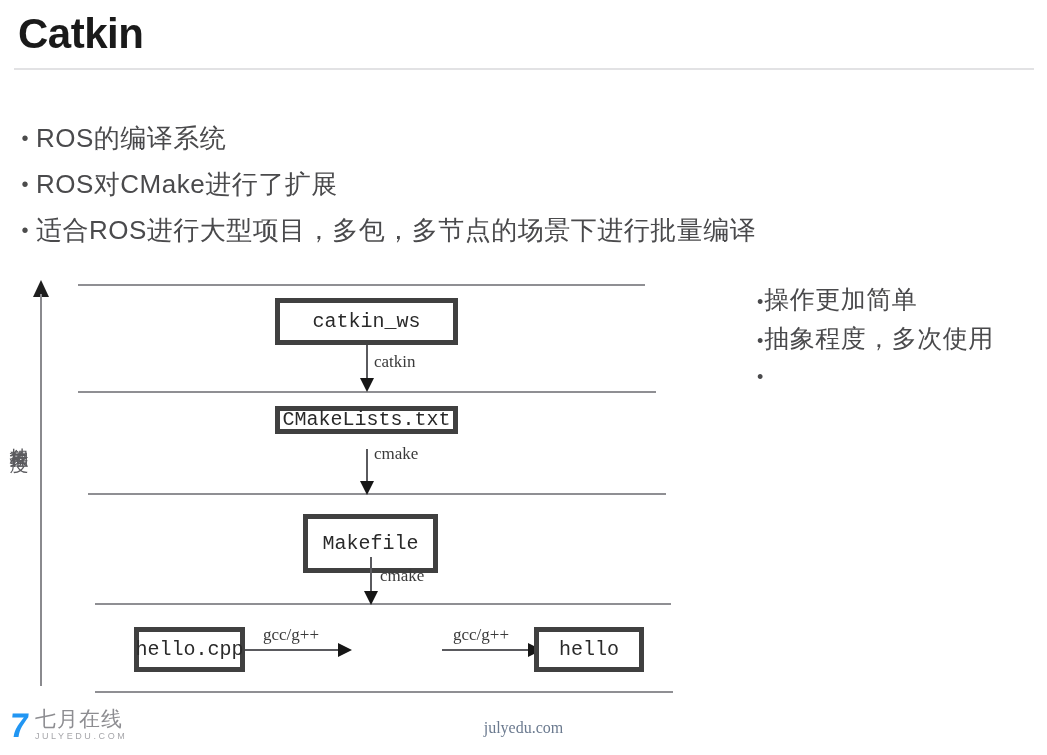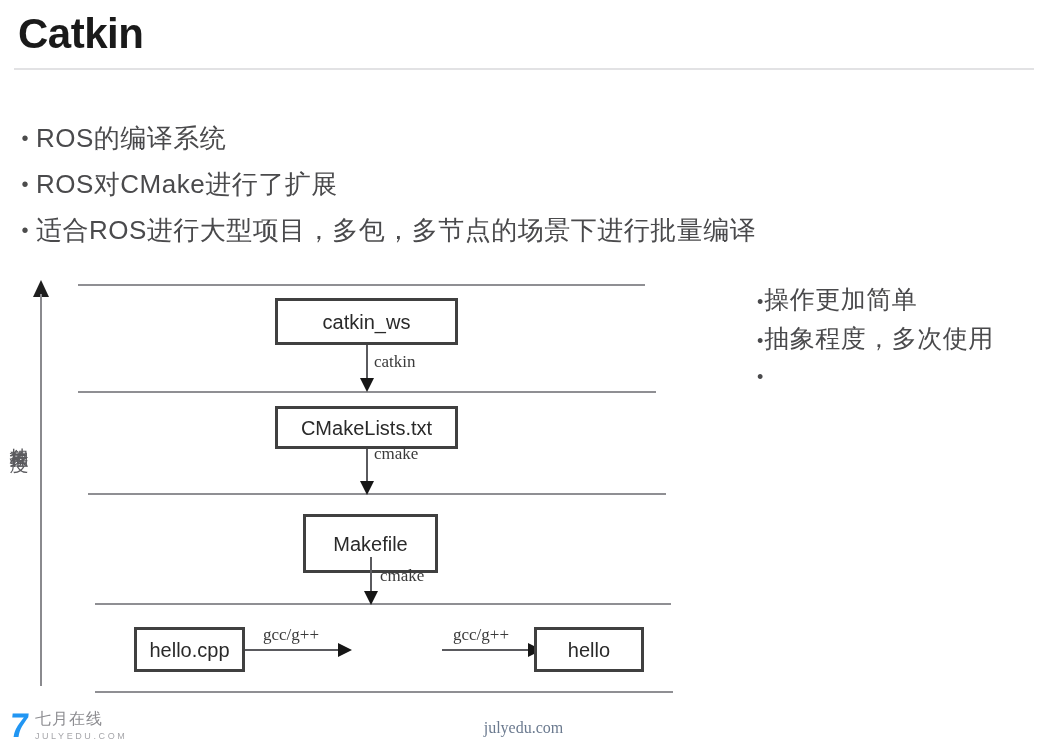--- a/index.html
+++ b/index.html
@@ -134,23 +134,23 @@
     line-height: 25px;
     color: #5a5a5e;
     writing-mode: vertical-rl;
     text-orientation: upright;
     letter-spacing: 2px;
   }
 
   .node {
     position: absolute;
     box-sizing: border-box;
-    border: 3px solid #404040;
+    border: 5px solid #404040;
     background: #ffffff;
-    font-family: Liberation Sans, sans-serif;
+    font-family: Liberation Mono, monospace;
     font-size: 20px;
     color: #2a2a2a;
     display: flex;
     flex-direction: column;
     align-items: center;
     justify-content: center;
     line-height: 26px;
     text-align: center;
   }
 
@@ -204,21 +204,21 @@
     color: #2196f3;
     margin-right: 6px;
     transform: skewX(-6deg);
   }
   #logo-words {
     display: flex;
     flex-direction: column;
   }
   #logo-cn {
     font-family: "Liberation Sans", sans-serif;
-    font-size: 16px;
+    font-size: 21px;
     line-height: 22px;
     color: #8d8d91;
     letter-spacing: 1px;
   }
   #logo-en {
     font-family: "Liberation Sans", sans-serif;
     font-size: 9px;
     line-height: 12px;
     color: #a6a6aa;
     letter-spacing: 2.6px;
@@ -283,21 +283,21 @@
     <div class="hline" style="left:95px;  top:603px; width:576px;"></div>
     <div class="hline" style="left:95px;  top:691px; width:578px;"></div>
 
     <div class="node" style="left:275px; top:298px; width:183px; height:47px;">
       <span>catkin_ws</span>
     </div>
     <div class="vconn" style="left:366px; top:345px; height:35px;"></div>
     <div class="vhead" style="left:360px; top:378px;"></div>
     <div class="edge-label" style="left:374px; top:352px;">catkin</div>
 
-    <div class="node" style="left:275px; top:406px; width:183px; height:43px;">
+    <div class="node" style="left:275px; top:406px; width:183px; height:28px;">
       <span>CMakeLists.txt</span>
     </div>
     <div class="vconn" style="left:366px; top:449px; height:34px;"></div>
     <div class="vhead" style="left:360px; top:481px;"></div>
     <div class="edge-label" style="left:374px; top:444px;">cmake</div>
 
     <div class="node" style="left:303px; top:514px; width:135px; height:59px;">
       <span>Makefile</span>
     </div>
     <div class="vconn" style="left:370px; top:557px; height:36px;"></div>

